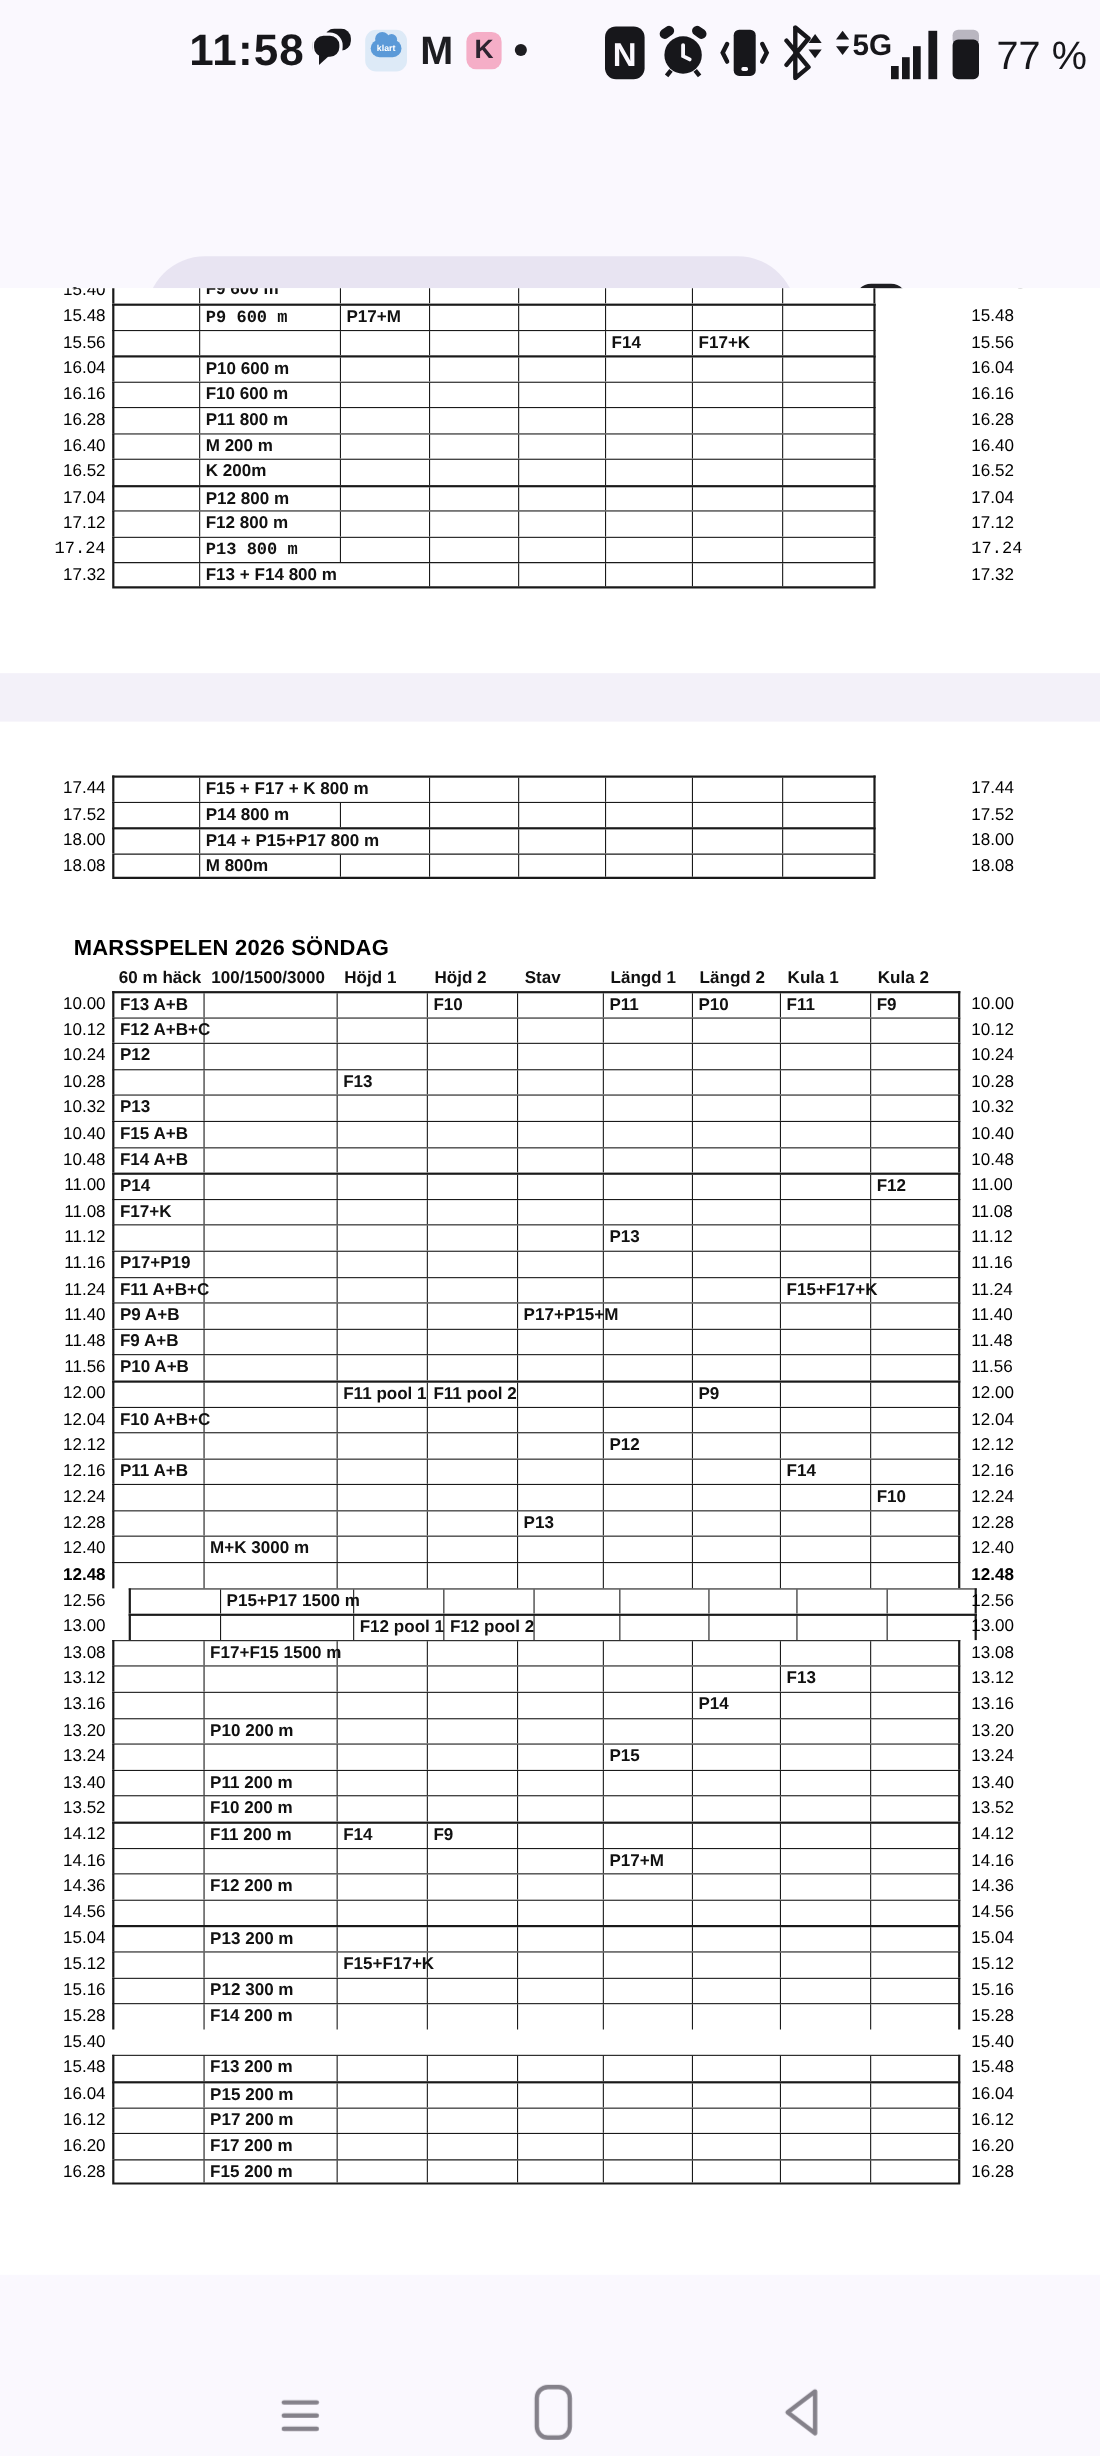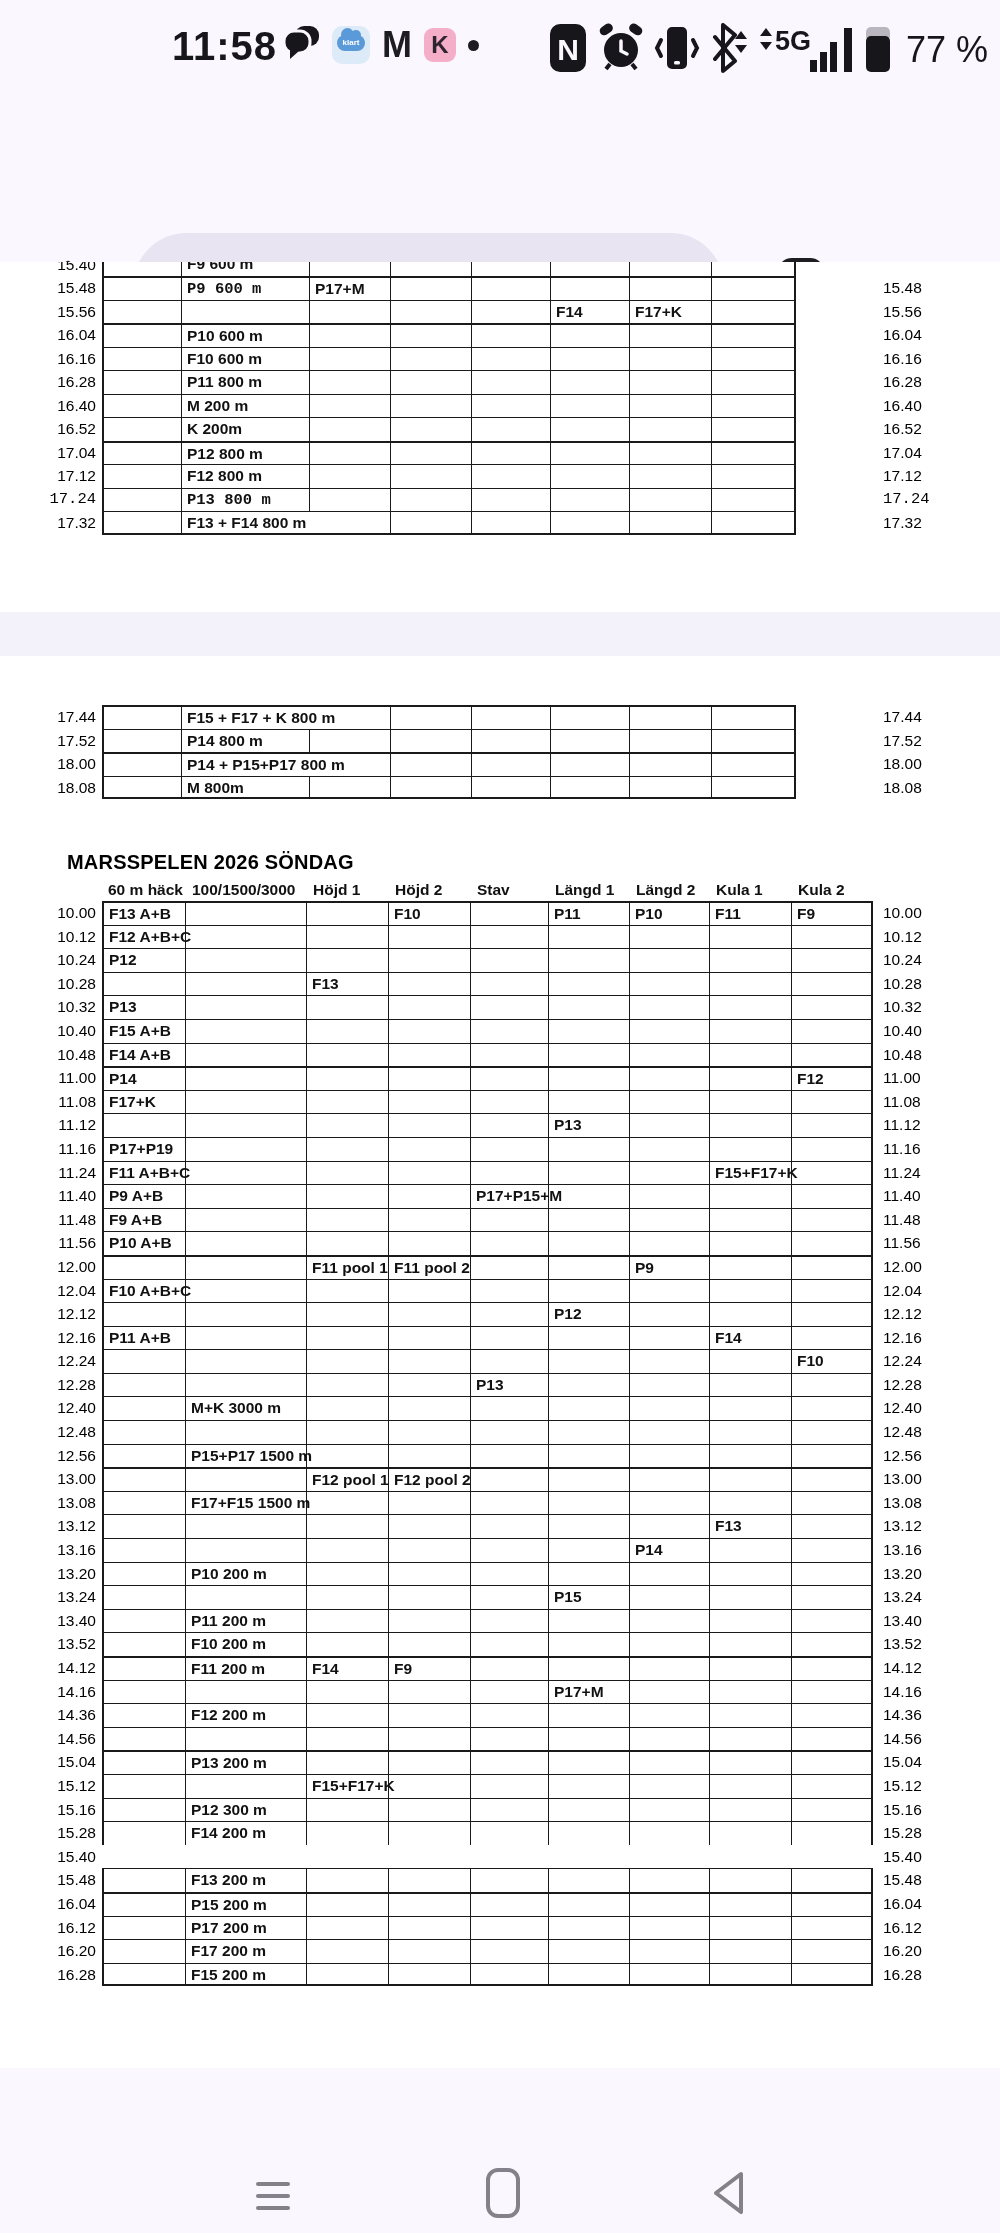--- a/index.html
+++ b/index.html
@@ -720,21 +720,21 @@
           <div class="cell" style="width: 82px; line-height: 22.1px;"></div>
           <div class="cell" style="width: 82px; line-height: 22.1px;"></div>
           <div class="cell" style="width: 78px; line-height: 22.1px;"></div>
           <div class="cell" style="width: 81px; line-height: 22.1px;"></div>
           <div class="cell" style="width: 80px; line-height: 22.1px;"></div>
           <div class="cell" style="width: 82px; line-height: 22.1px;"></div>
           <div class="cell" style="width: 79px; line-height: 22.1px;"></div>
         </div>
         <span class="tr2" style="line-height: 23.6px;">12.40</span>
       </div>
-      <div class="srow" style="height: 23.6px;">
+      <div class="srow" style="height: 23.6px; font-weight: bold;">
         <span class="tl" style="line-height: 23.6px;">12.48</span>
         <div class="cells hr">
           <div class="cell" style="width: 82px; line-height: 22.1px;"></div>
           <div class="cell" style="width: 121px; line-height: 22.1px;"></div>
           <div class="cell" style="width: 82px; line-height: 22.1px;"></div>
           <div class="cell" style="width: 82px; line-height: 22.1px;"></div>
           <div class="cell" style="width: 78px; line-height: 22.1px;"></div>
           <div class="cell" style="width: 81px; line-height: 22.1px;"></div>
           <div class="cell" style="width: 80px; line-height: 22.1px;"></div>
           <div class="cell" style="width: 82px; line-height: 22.1px;"></div>
@@ -750,21 +750,21 @@
           <div class="cell" style="width: 82px; line-height: 22.1px;"></div>
           <div class="cell" style="width: 82px; line-height: 22.1px;"></div>
           <div class="cell" style="width: 78px; line-height: 22.1px;"></div>
           <div class="cell" style="width: 81px; line-height: 22.1px;"></div>
           <div class="cell" style="width: 80px; line-height: 22.1px;"></div>
           <div class="cell" style="width: 82px; line-height: 22.1px;"></div>
           <div class="cell" style="width: 79px; line-height: 22.1px;"></div>
         </div>
         <span class="tr2" style="line-height: 23.6px;">12.56</span>
       </div>
-      <div class="srow" style="height: 23.6px;">
+      <div class="srow" style="height: 23.6px; gap: 15px;">
         <span class="tl" style="line-height: 23.6px;">13.00</span>
         <div class="cells hr2">
           <div class="cell" style="width: 82px; line-height: 22.1px;"></div>
           <div class="cell" style="width: 121px; line-height: 22.1px;"></div>
           <div class="cell" style="width: 82px; line-height: 22.1px;">F12 pool 1</div>
           <div class="cell" style="width: 82px; line-height: 22.1px;">F12 pool 2</div>
           <div class="cell" style="width: 78px; line-height: 22.1px;"></div>
           <div class="cell" style="width: 81px; line-height: 22.1px;"></div>
           <div class="cell" style="width: 80px; line-height: 22.1px;"></div>
           <div class="cell" style="width: 82px; line-height: 22.1px;"></div>

